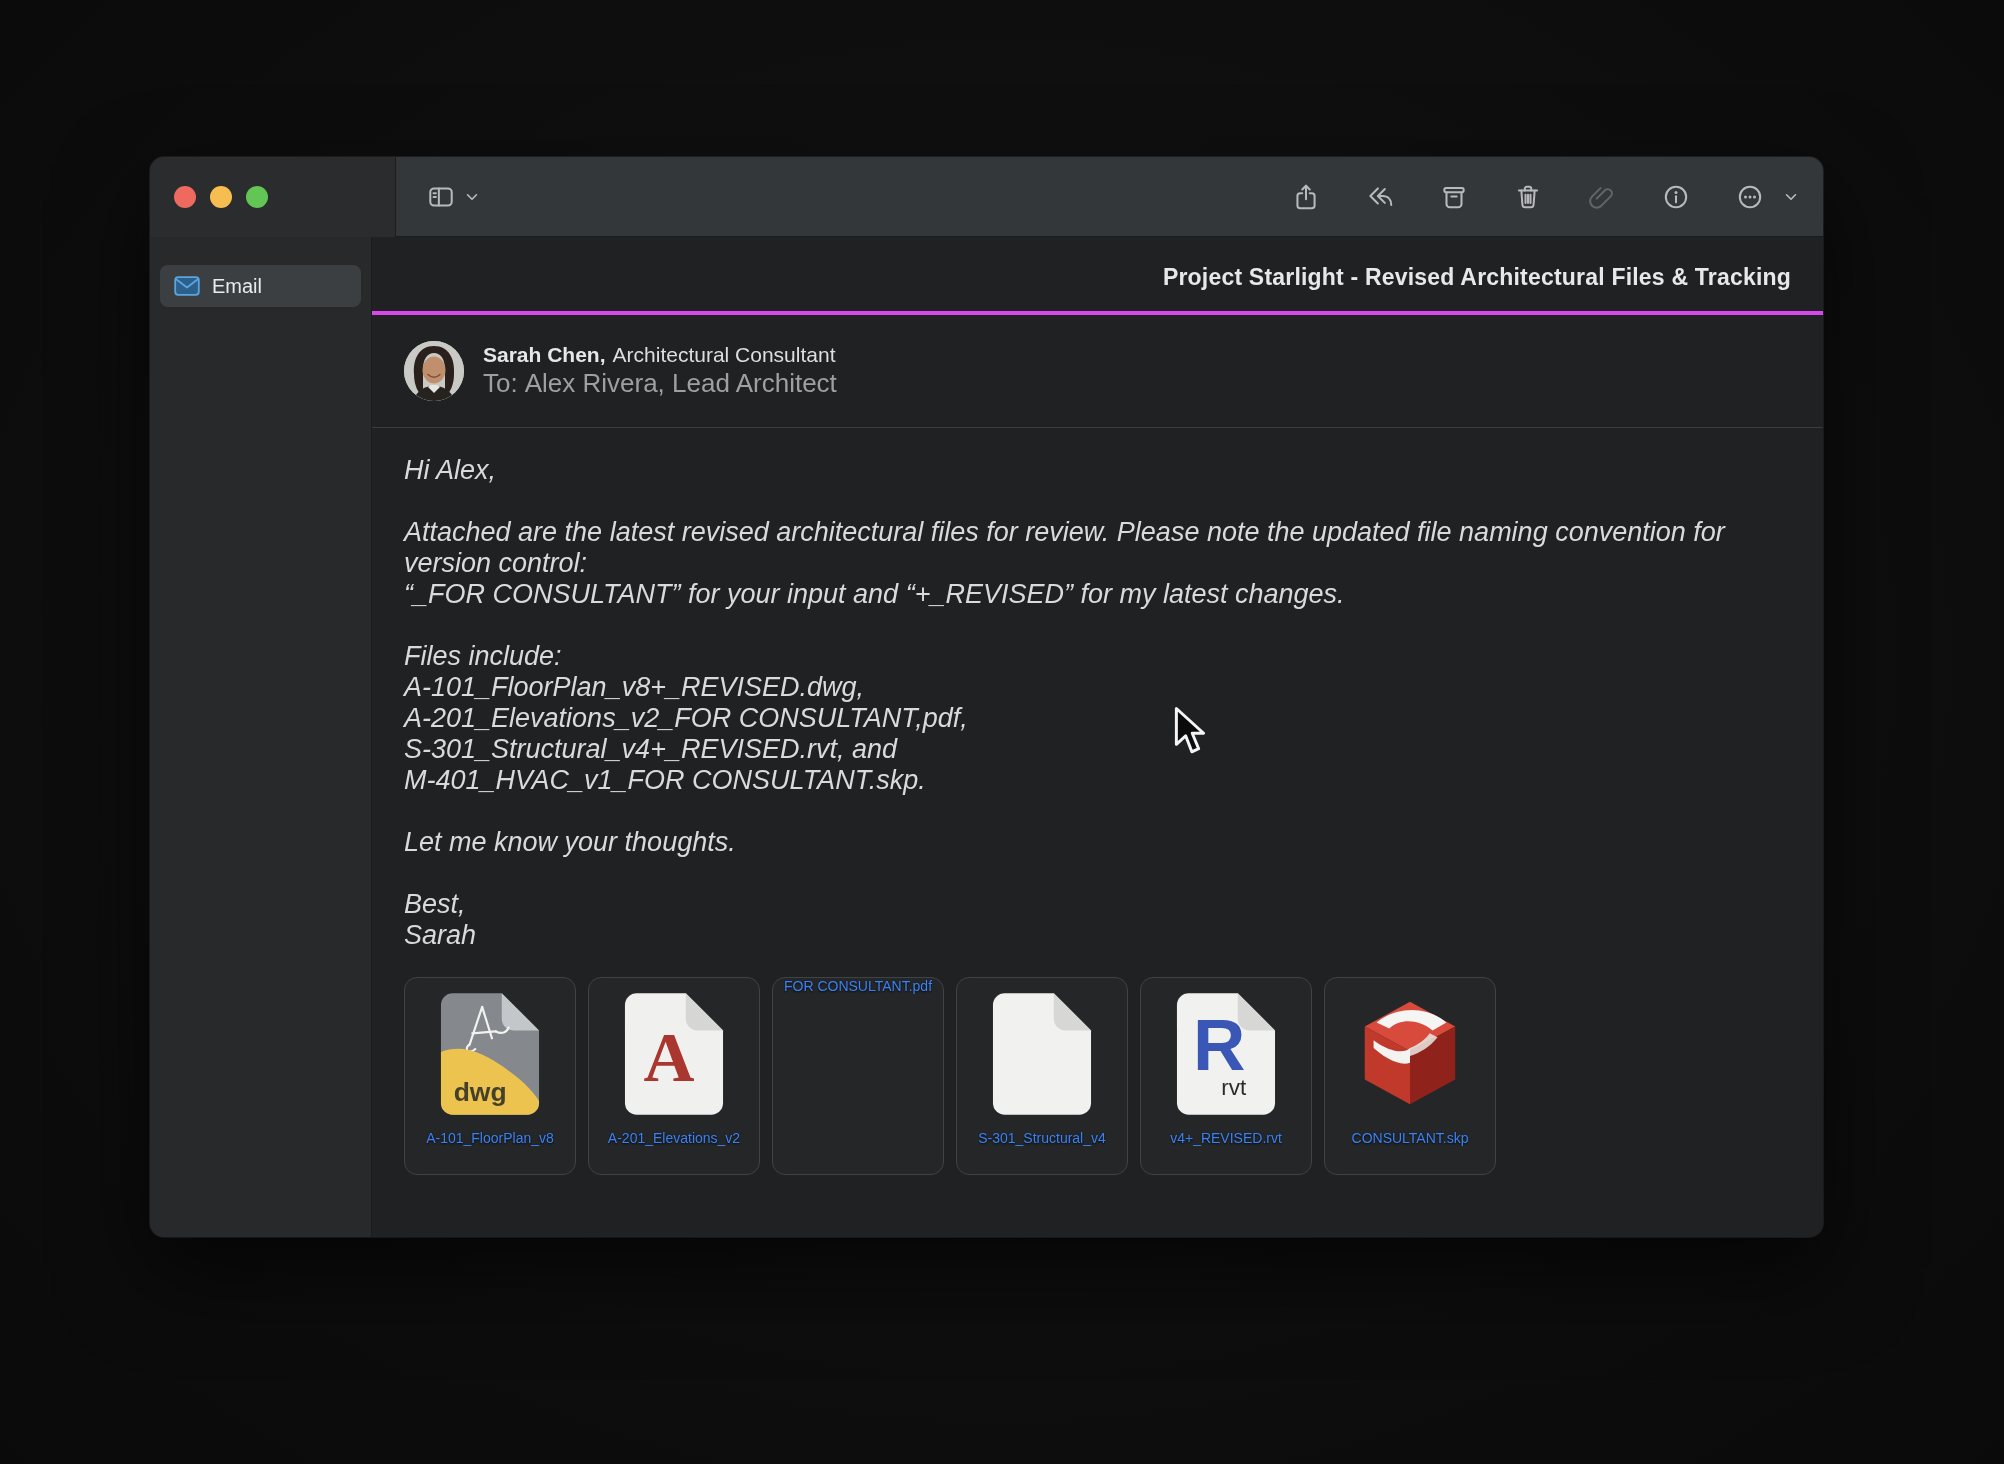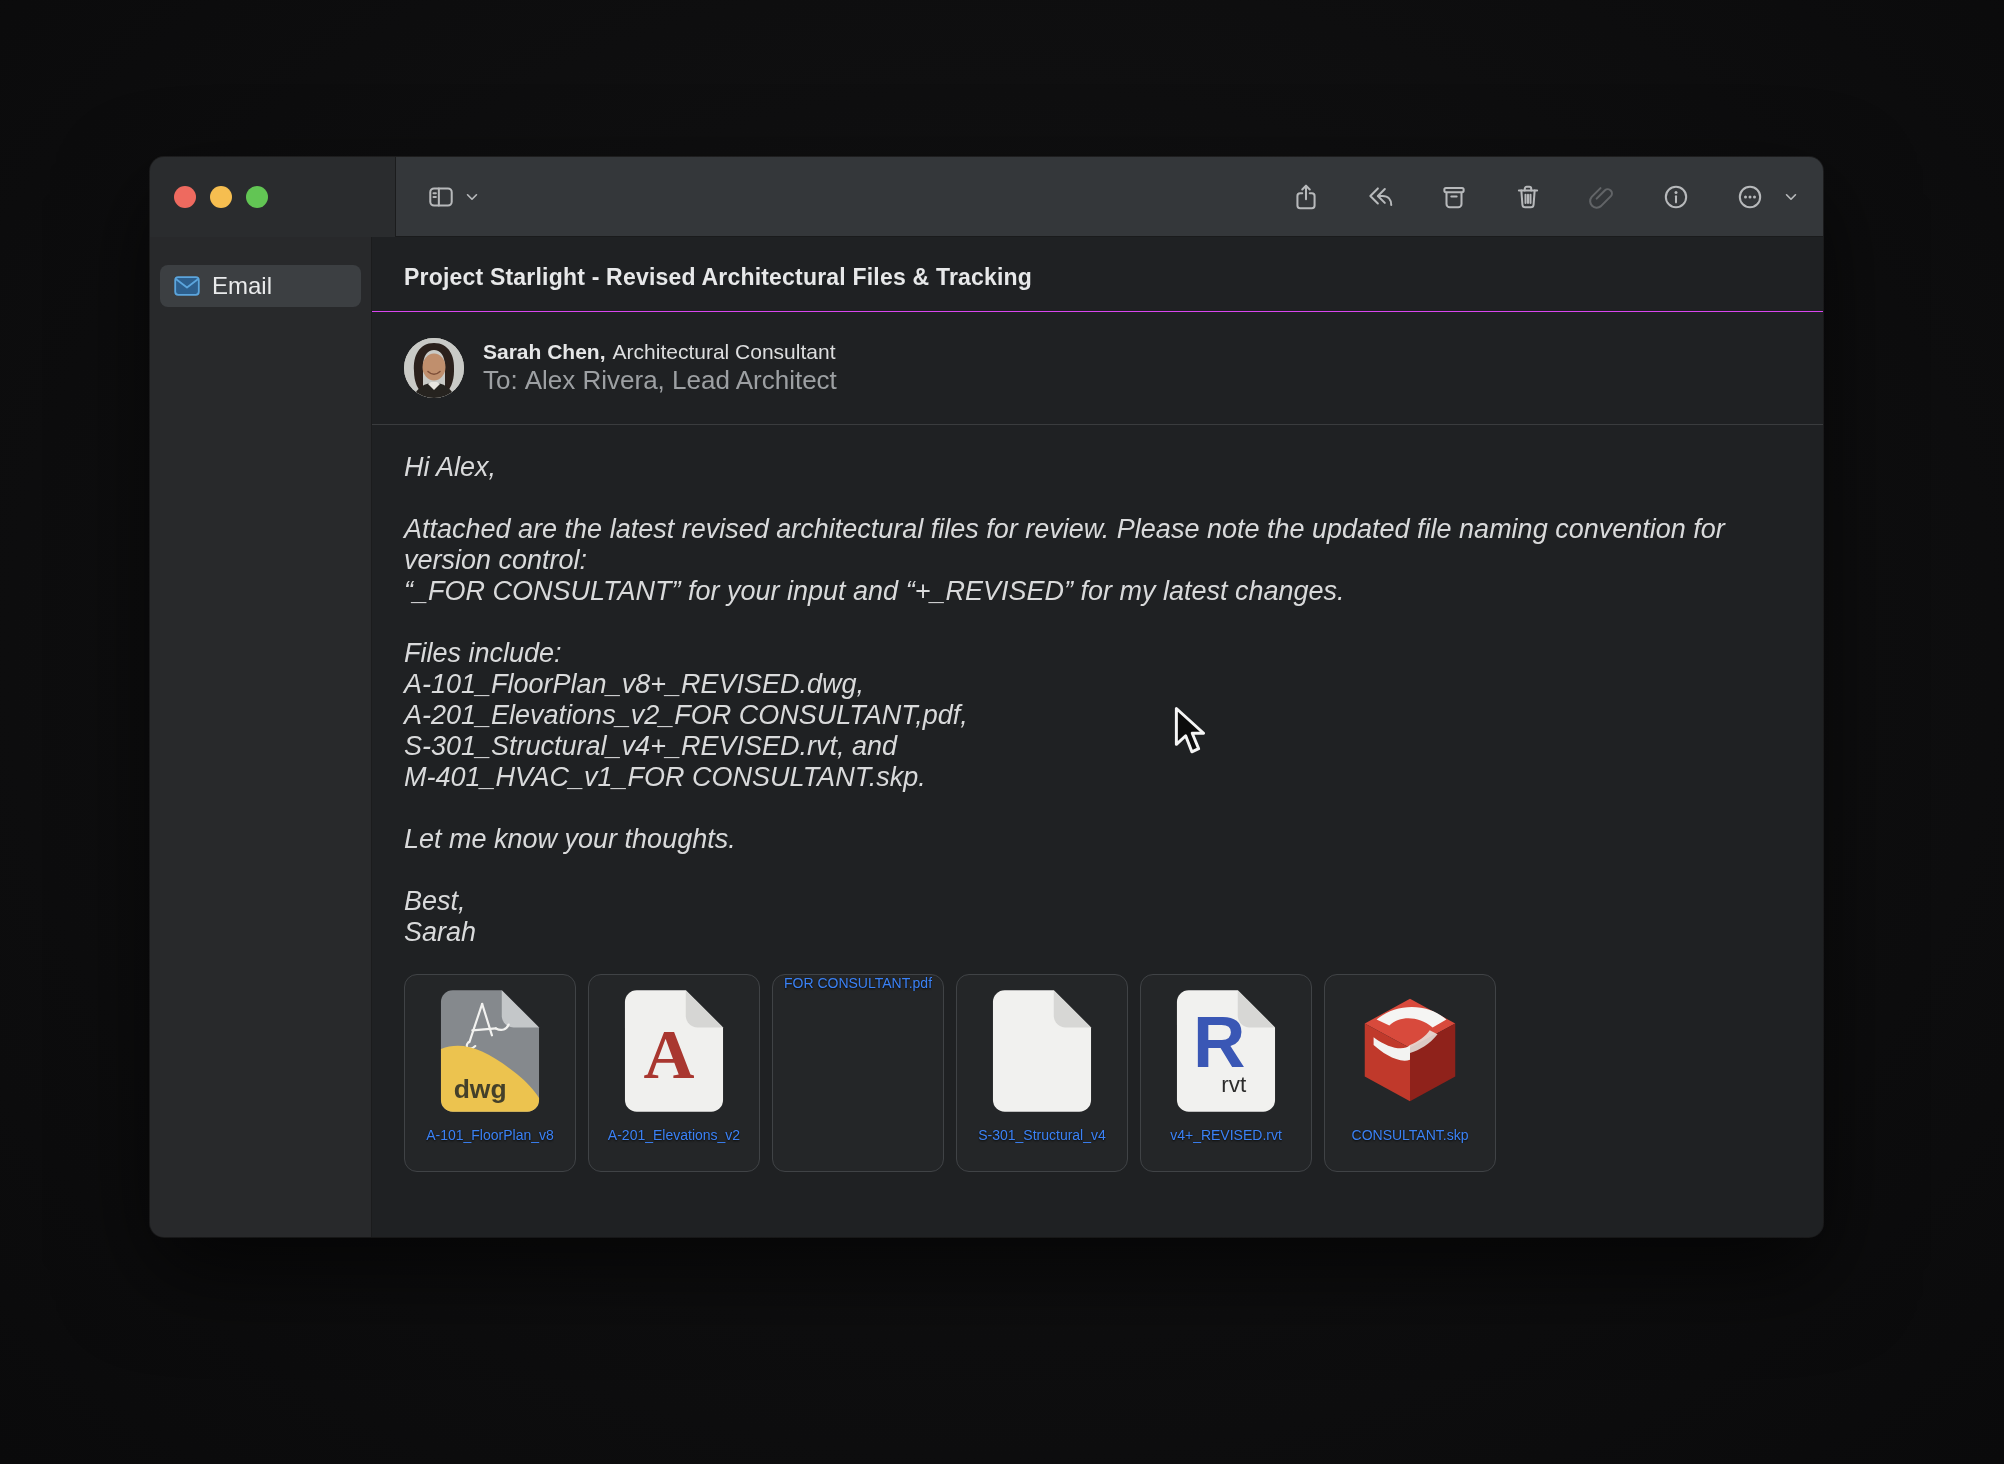--- a/index.html
+++ b/index.html
@@ -38,23 +38,23 @@
   .tb-right-group{display:flex;align-items:center;margin-left:auto;margin-right:24px;gap:44px;}
   .chev{width:16px;height:16px;}
   .dim{opacity:0.35;}
   
   .main{flex:1;display:flex;min-height:0;}
   .sidebar{width:221px;flex:0 0 auto;background:#28292b;border-right:1px solid #1b1c1d;padding-top:28px;}
   .side-item{
     margin:0 10px;height:42px;border-radius:8px;background:#3c3f42;
     display:flex;align-items:center;gap:12px;padding-left:14px;
   }
-  .side-item .label{color:#e9eaeb;font-size:24px;}
+  .side-item .label{color:#e9eaeb;font-size:20px;}
   .content{flex:1;background:#1f2123;display:flex;flex-direction:column;min-width:0;}
-  .subject-row{padding:27px 32px 20px;border-bottom:1px solid #d946ef;}
+  .subject-row{padding:27px 32px 20px;border-bottom:4px solid #d946ef;text-align:right;}
   .subject{color:#e7e8e9;font-size:23px;font-weight:bold;letter-spacing:0.2px;}
   .sender-row{
     padding:26px 32px;border-bottom:1px solid #3a3c3e;
     display:flex;align-items:center;gap:19px;
   }
   .avatar{width:60px;height:60px;border-radius:50%;overflow:hidden;flex:0 0 auto;background:#c9cac6;}
   .sender-lines{display:flex;flex-direction:column;gap:1px;}
   .sender-line1{font-size:21px;color:#dddedf;}
   .sender-line1 .name{font-weight:bold;color:#e6e7e8;}
   .sender-line1 .role{margin-left:7px;}

